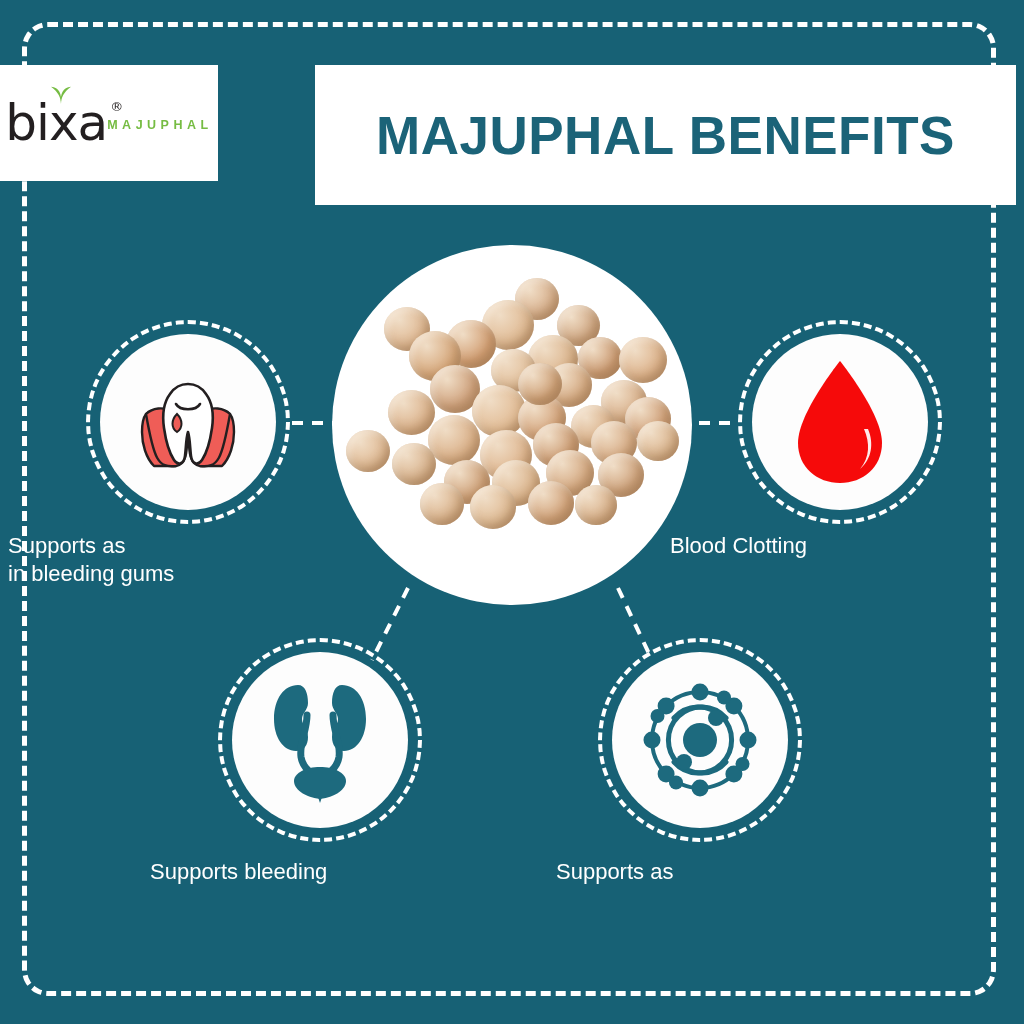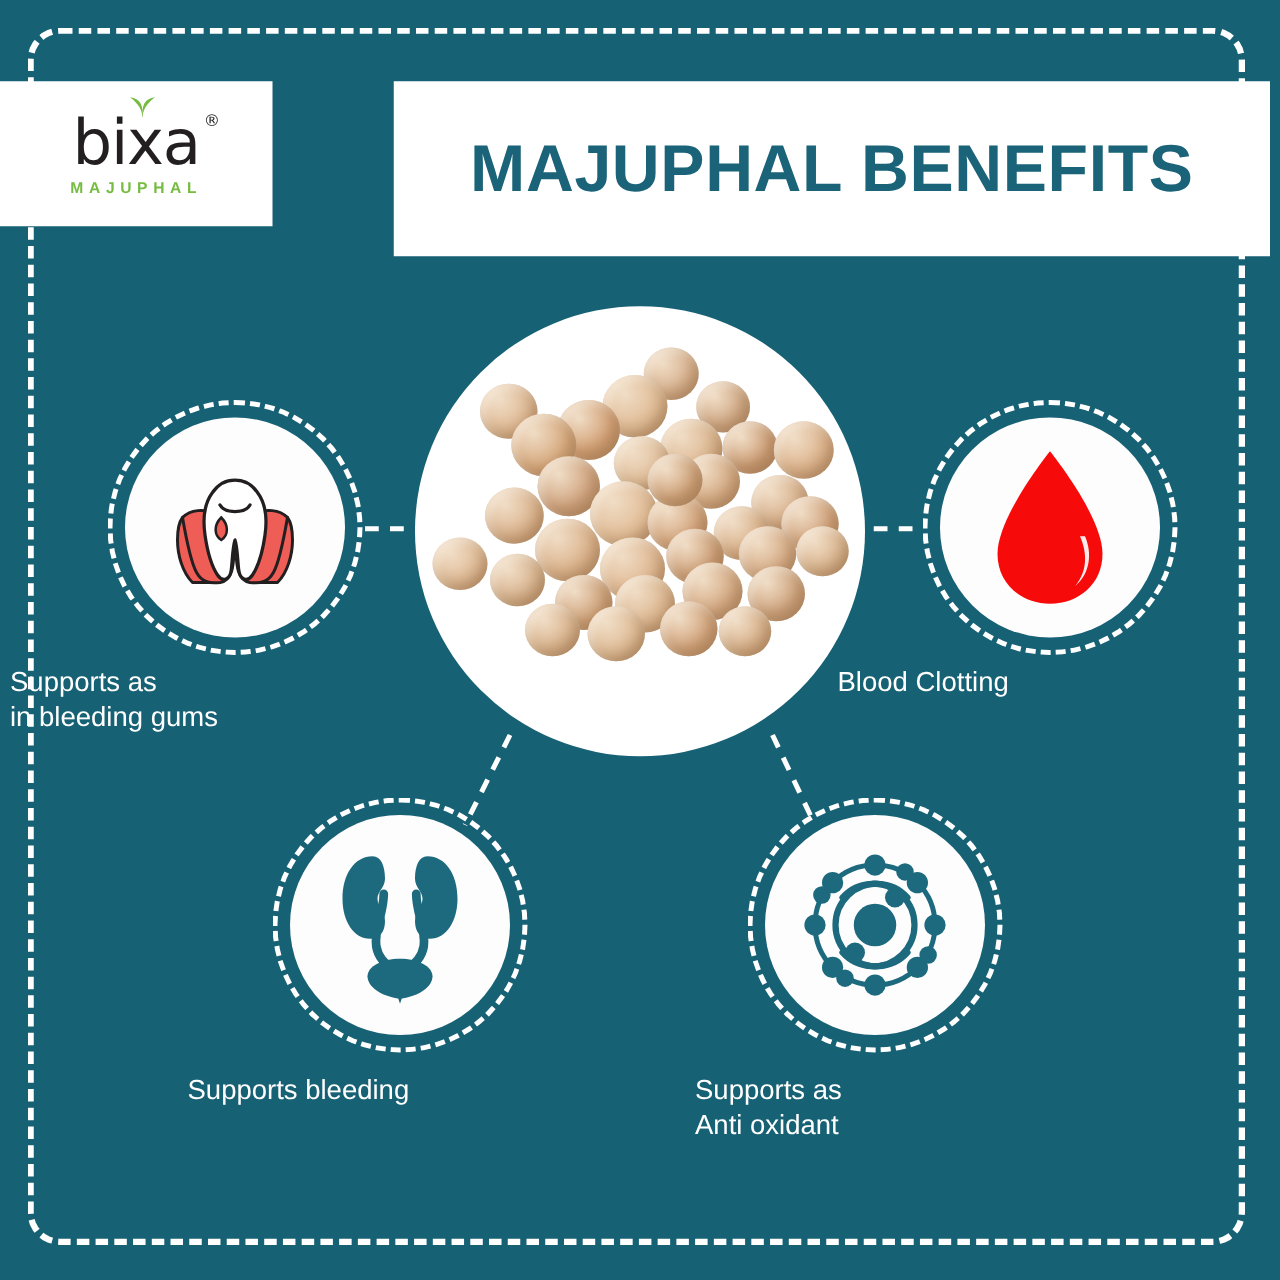--- a/index.html
+++ b/index.html
@@ -20,21 +20,21 @@
     border-radius:26px;
     box-sizing:border-box;
     pointer-events:none;
   }
 
   
   .logo-box{
     position:absolute;left:0px;top:65px;
     width:218px;height:116px;
     background:#ffffff;
-    display:flex;flex-direction:column;
+    display:flex;
     align-items:center;justify-content:center;
   }
   .logo-word{
     position:relative;
     font-size:50px;font-weight:400;
     letter-spacing:-1px;
     color:#231f20;
     line-height:1;
     font-family:"DejaVu Sans", sans-serif;
   }
@@ -276,16 +276,15 @@
   <div class="caption cap-blood">
     <div>Blood Clotting</div>
   </div>
 
   <div class="caption cap-kidney">
     <div>Supports bleeding</div>
   </div>
 
   <div class="caption cap-atom">
     <div>Supports as</div>
-    <div>Anti oxidant</div>
   </div>
 
 </div>
 
 </body></html>

